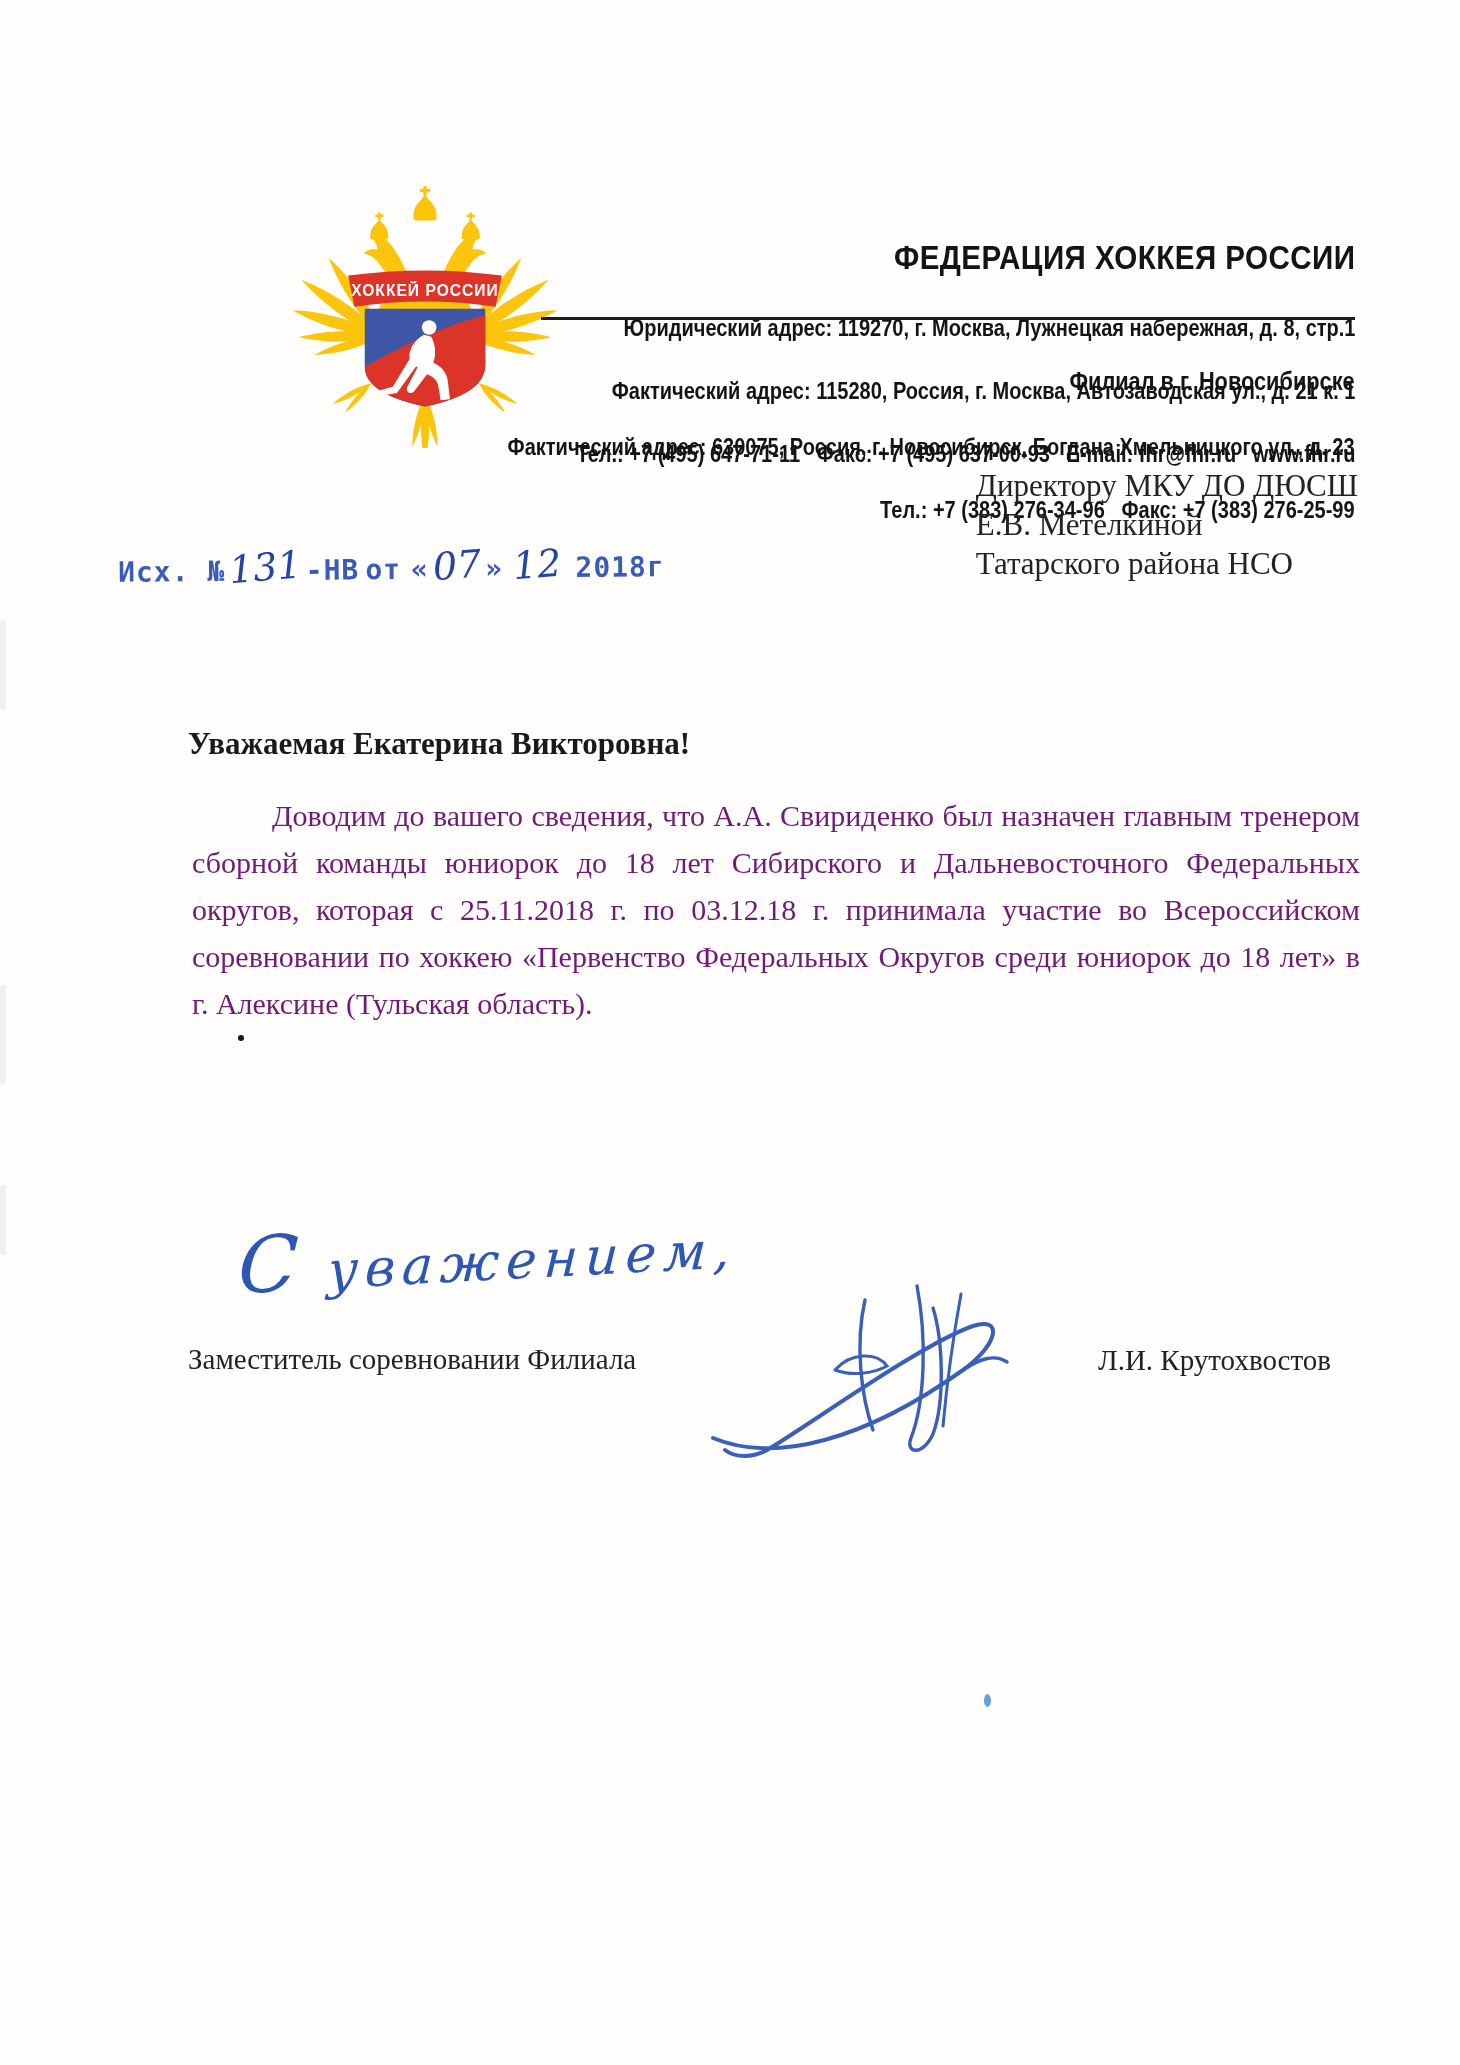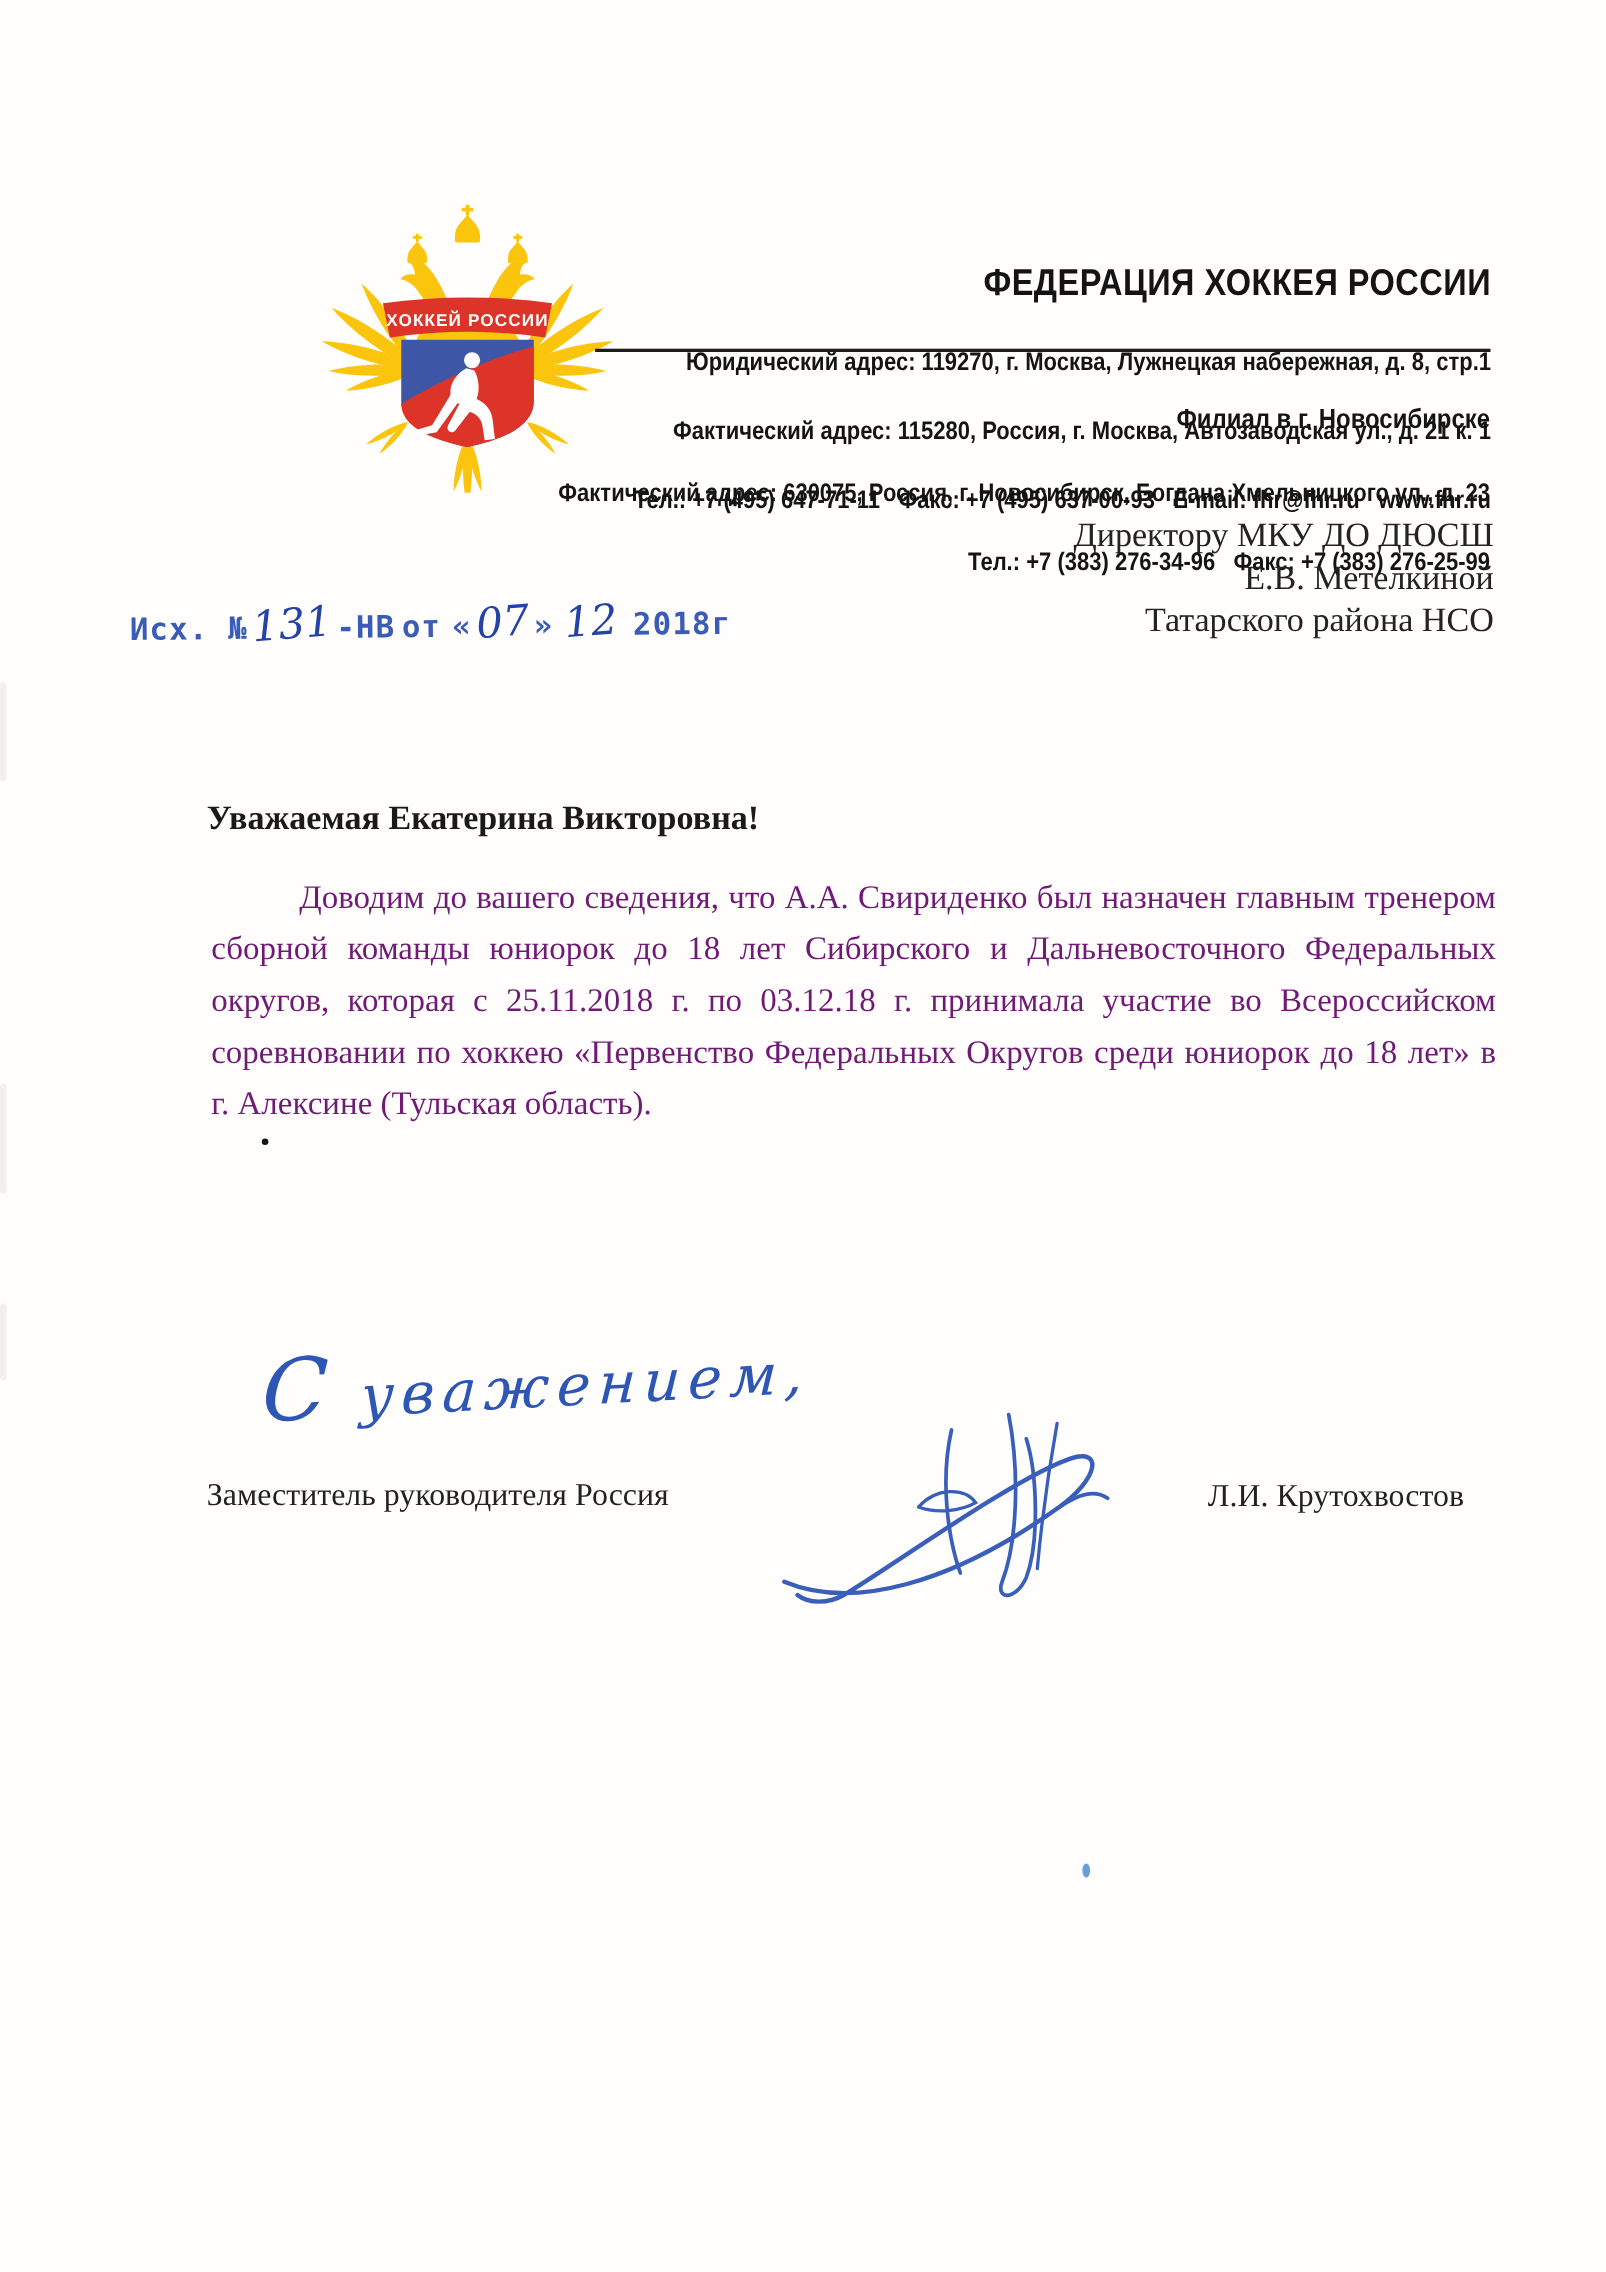--- a/index.html
+++ b/index.html
@@ -35,21 +35,20 @@
     transform:scaleX(0.87);
     transform-origin:100% 0;
     color:#141414;
     white-space:pre;
   }
   .branch-title{font-size:25px;font-weight:bold;line-height:29px;margin-bottom:2px;}
 
   
   .addressee{
     top:466px; right:102px;
-    text-align:right;
     font-size:31px; line-height:39px;
     color:#232323;
   }
 
   
   .stamp{
     top:544px; left:118px;
     display:flex; align-items:baseline;
     color:#2a4fb3;
     transform:rotate(-0.6deg);
@@ -226,21 +225,21 @@
       <path d="M18 160 C80 186 170 162 268 92 C304 66 308 38 278 48 C226 66 110 150 72 172 C58 180 40 180 30 172"></path>
       <path d="M170 22 C160 66 166 118 178 152" stroke-width="3.4"></path>
       <path d="M222 8 C232 60 230 124 216 160 C210 176 228 178 238 156 C250 124 248 62 238 30" stroke-width="3.4"></path>
       <path d="M266 16 C258 60 252 104 248 148" stroke-width="3"></path>
       <path d="M140 92 C156 74 182 74 192 88 C178 96 156 98 140 92" stroke-width="3"></path>
       <path d="M268 92 C286 80 300 76 312 84" stroke-width="3.4"></path>
     </g>
   </svg>
 
   <div class="abs sig-position">
-    <div>Заместитель руководителя Россия</div>
+    <div>Заместитель соревновании Филиала</div>
   </div>
   <div class="abs sig-name">Л.И. Крутохвостов</div>
 
   <div class="abs dot-black"></div>
   <div class="abs dot-blue"></div>
   <div class="abs edge-smudge sm1"></div>
   <div class="abs edge-smudge sm2"></div>
   <div class="abs edge-smudge sm3"></div>
 
 </div>

